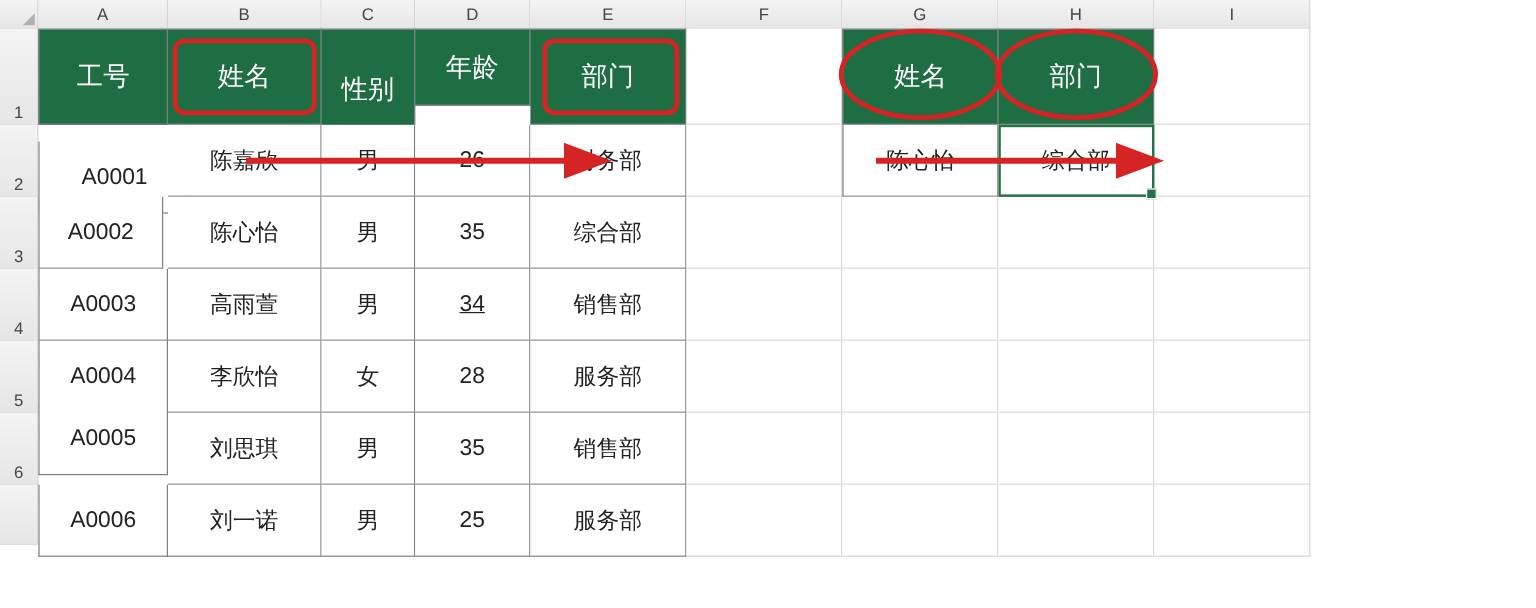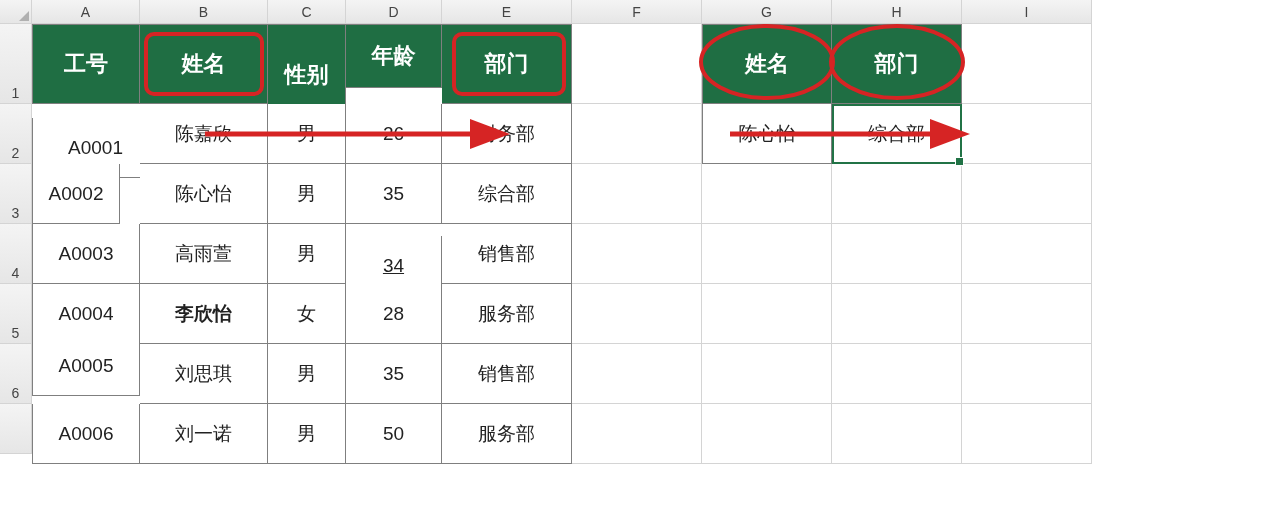--- a/index.html
+++ b/index.html
@@ -102,21 +102,21 @@
     border-right: 1px solid var(--cell-border);
     border-bottom: 1px solid var(--cell-border);
     background: #fff;
     padding: 0 4px;
     overflow: hidden;
     white-space: nowrap;
   }
   .cell.header-green {
     background: var(--header-green);
     color: var(--header-text);
-    font-weight: bold;
+    font-weight: normal;
     font-size: 22px;
   }
   .cell.blank {
     border-right: 1px solid var(--grid-line);
     border-bottom: 1px solid var(--grid-line);
     background: #fff;
   }
 
   
   .selection {
@@ -187,42 +187,42 @@
     <div class="cell" style="left:0px;   top:94px;  width:127px; height:60px; border-left:1px solid var(--cell-border);">A0001</div>
     <div class="cell" style="left:108px; top:80px;  width:128px; height:60px;">陈嘉欣</div>
     <div class="cell" style="left:236px; top:80px;  width:78px;  height:60px;">男</div>
     <div class="cell" style="left:314px; top:80px;  width:96px;  height:60px;">26</div>
     <div class="cell" style="left:410px; top:80px;  width:130px; height:60px;">财务部</div>
     <div class="cell blank" style="left:540px; top:80px; width:130px; height:60px;"></div>
     <div class="cell" style="left:670px; top:80px; width:130px; height:60px; border-left:1px solid var(--cell-border);">陈心怡</div>
     <div class="cell" style="left:800px; top:80px; width:130px; height:60px;">综合部</div>
     <div class="cell blank" style="left:930px; top:80px; width:130px; height:60px;"></div>
 
-    <div class="cell" style="left:0px;   top:140px; width:88px; height:60px; border-left:1px solid var(--cell-border);">A0002</div>
+    <div class="cell" style="left:0px;   top:140px; width:104px; height:60px; border-left:1px solid var(--cell-border);">A0002</div>
     <div class="cell" style="left:108px; top:140px; width:128px; height:60px;">陈心怡</div>
     <div class="cell" style="left:236px; top:140px; width:78px;  height:60px;">男</div>
     <div class="cell" style="left:314px; top:140px; width:96px;  height:60px;">35</div>
     <div class="cell" style="left:410px; top:140px; width:130px; height:60px;">综合部</div>
     <div class="cell blank" style="left:540px; top:140px; width:130px; height:60px;"></div>
     <div class="cell blank" style="left:670px; top:140px; width:130px; height:60px;"></div>
     <div class="cell blank" style="left:800px; top:140px; width:130px; height:60px;"></div>
     <div class="cell blank" style="left:930px; top:140px; width:130px; height:60px;"></div>
 
     <div class="cell" style="left:0px;   top:200px; width:108px; height:60px; border-left:1px solid var(--cell-border);">A0003</div>
     <div class="cell" style="left:108px; top:200px; width:128px; height:60px;">高雨萱</div>
     <div class="cell" style="left:236px; top:200px; width:78px;  height:60px;">男</div>
-    <div class="cell" style="left:314px; top:212px; width:96px;  height:60px;text-decoration:underline;">34</div>
+    <div class="cell" style="left:314px; top:200px; width:96px;  height:60px;text-decoration:underline;">34</div>
     <div class="cell" style="left:410px; top:200px; width:130px; height:60px;">销售部</div>
     <div class="cell blank" style="left:540px; top:200px; width:130px; height:60px;"></div>
     <div class="cell blank" style="left:670px; top:200px; width:130px; height:60px;"></div>
     <div class="cell blank" style="left:800px; top:200px; width:130px; height:60px;"></div>
     <div class="cell blank" style="left:930px; top:200px; width:130px; height:60px;"></div>
 
     <div class="cell" style="left:0px;   top:260px; width:108px; height:60px; border-left:1px solid var(--cell-border);">A0004</div>
-    <div class="cell" style="left:108px; top:260px; width:128px; height:60px;font-weight:bold;">李欣怡</div>
+    <div class="cell" style="left:108px; top:260px; width:128px; height:60px;">李欣怡</div>
     <div class="cell" style="left:236px; top:260px; width:78px;  height:60px;">女</div>
     <div class="cell" style="left:314px; top:260px; width:96px;  height:60px;">28</div>
     <div class="cell" style="left:410px; top:260px; width:130px; height:60px;">服务部</div>
     <div class="cell blank" style="left:540px; top:260px; width:130px; height:60px;"></div>
     <div class="cell blank" style="left:670px; top:260px; width:130px; height:60px;"></div>
     <div class="cell blank" style="left:800px; top:260px; width:130px; height:60px;"></div>
     <div class="cell blank" style="left:930px; top:260px; width:130px; height:60px;"></div>
 
     <div class="cell" style="left:0px;   top:312px; width:108px; height:60px; border-left:1px solid var(--cell-border);">A0005</div>
     <div class="cell" style="left:108px; top:320px; width:128px; height:60px;">刘思琪</div>
@@ -230,21 +230,21 @@
     <div class="cell" style="left:314px; top:320px; width:96px;  height:60px;">35</div>
     <div class="cell" style="left:410px; top:320px; width:130px; height:60px;">销售部</div>
     <div class="cell blank" style="left:540px; top:320px; width:130px; height:60px;"></div>
     <div class="cell blank" style="left:670px; top:320px; width:130px; height:60px;"></div>
     <div class="cell blank" style="left:800px; top:320px; width:130px; height:60px;"></div>
     <div class="cell blank" style="left:930px; top:320px; width:130px; height:60px;"></div>
 
     <div class="cell" style="left:0px;   top:380px; width:108px; height:60px; border-left:1px solid var(--cell-border);">A0006</div>
     <div class="cell" style="left:108px; top:380px; width:128px; height:60px;">刘一诺</div>
     <div class="cell" style="left:236px; top:380px; width:78px;  height:60px;">男</div>
-    <div class="cell" style="left:314px; top:380px; width:96px;  height:60px;">50</div>
+    <div class="cell" style="left:314px; top:380px; width:96px;  height:60px;">25</div>
     <div class="cell" style="left:410px; top:380px; width:130px; height:60px;">服务部</div>
     <div class="cell blank" style="left:540px; top:380px; width:130px; height:60px;"></div>
     <div class="cell blank" style="left:670px; top:380px; width:130px; height:60px;"></div>
     <div class="cell blank" style="left:800px; top:380px; width:130px; height:60px;"></div>
     <div class="cell blank" style="left:930px; top:380px; width:130px; height:60px;"></div>
 
     <div class="selection" style="left:800px; top:80px; width:130px; height:60px;">
       <div class="fill-handle"></div>
     </div>
   </div>

